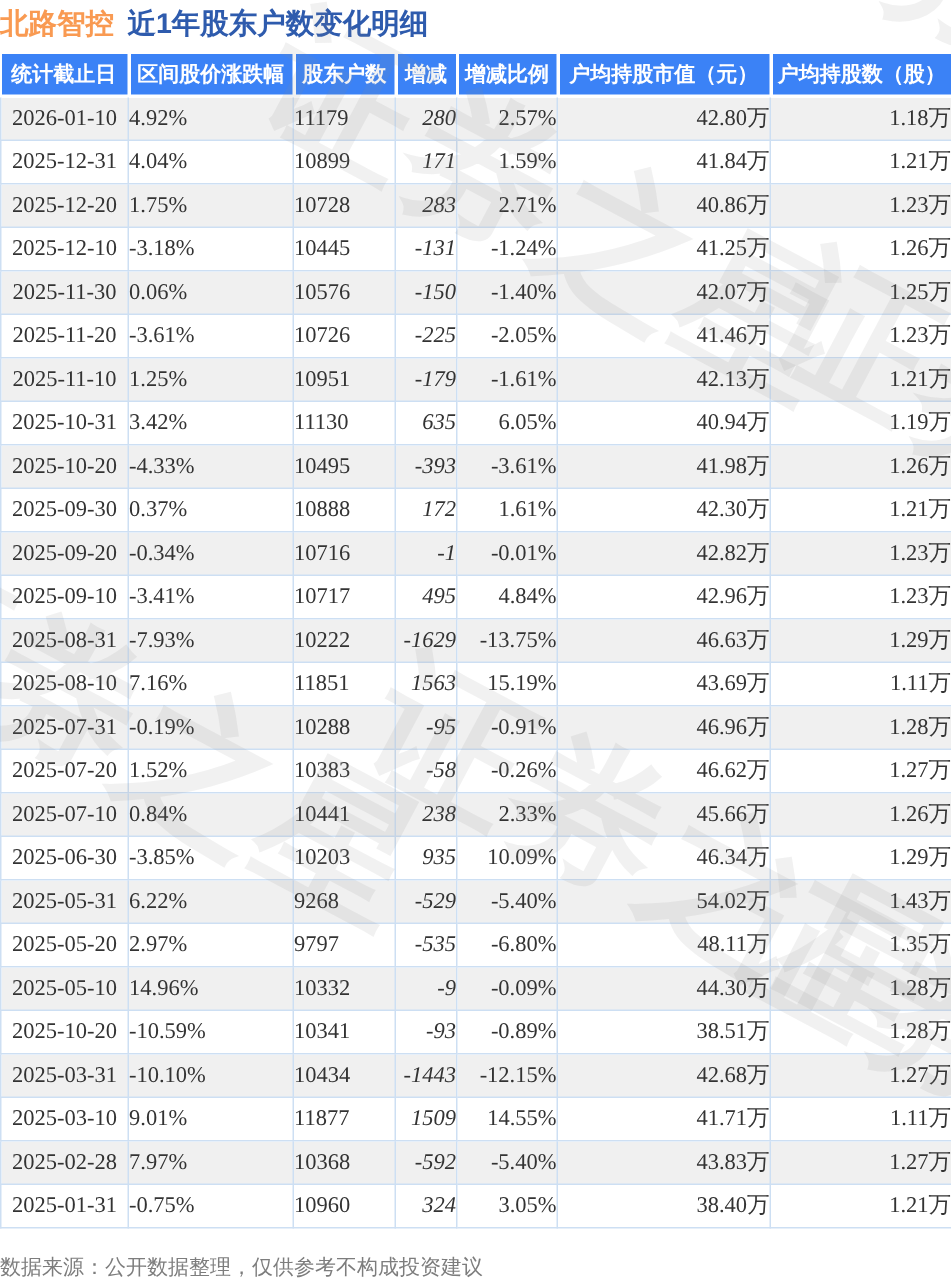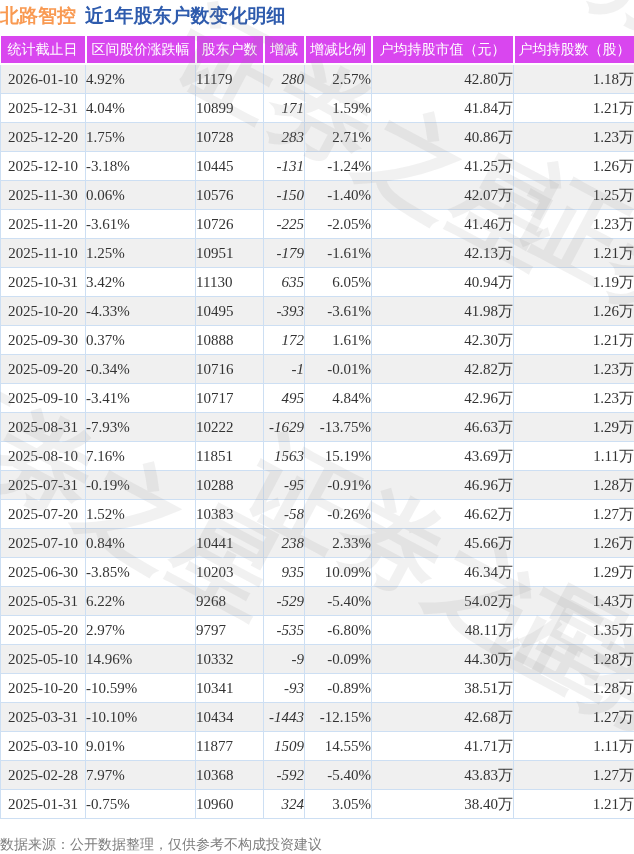--- a/index.html
+++ b/index.html
@@ -18,22 +18,22 @@
     white-space:nowrap;
   }
   .title .company{color:#f99a52;margin-right:9px;}
   .title .subtitle{color:#2e5bad;}
   
   table.holders{
     position:absolute;left:0;top:36px;width:634px;
     border-collapse:collapse;table-layout:fixed;
   }
   table.holders thead th{
-    background:#d946ef;color:#ffffff;
-    font-size:14px;font-weight:normal;
+    background:#3b82f6;color:#ffffff;
+    font-size:14px;font-weight:bold;
     height:27px;padding:0;text-align:center;
     border-right:2px solid #ffffff;
     border-bottom:2px solid #ffffff;
     white-space:nowrap;overflow:hidden;
   }
   table.holders thead th:last-child{border-right:none;}
   table.holders tbody td{
     height:28px;padding:0;line-height:28px;
     font-family:"Liberation Serif","DejaVu Serif",serif;
     font-size:15px;color:#333333;

